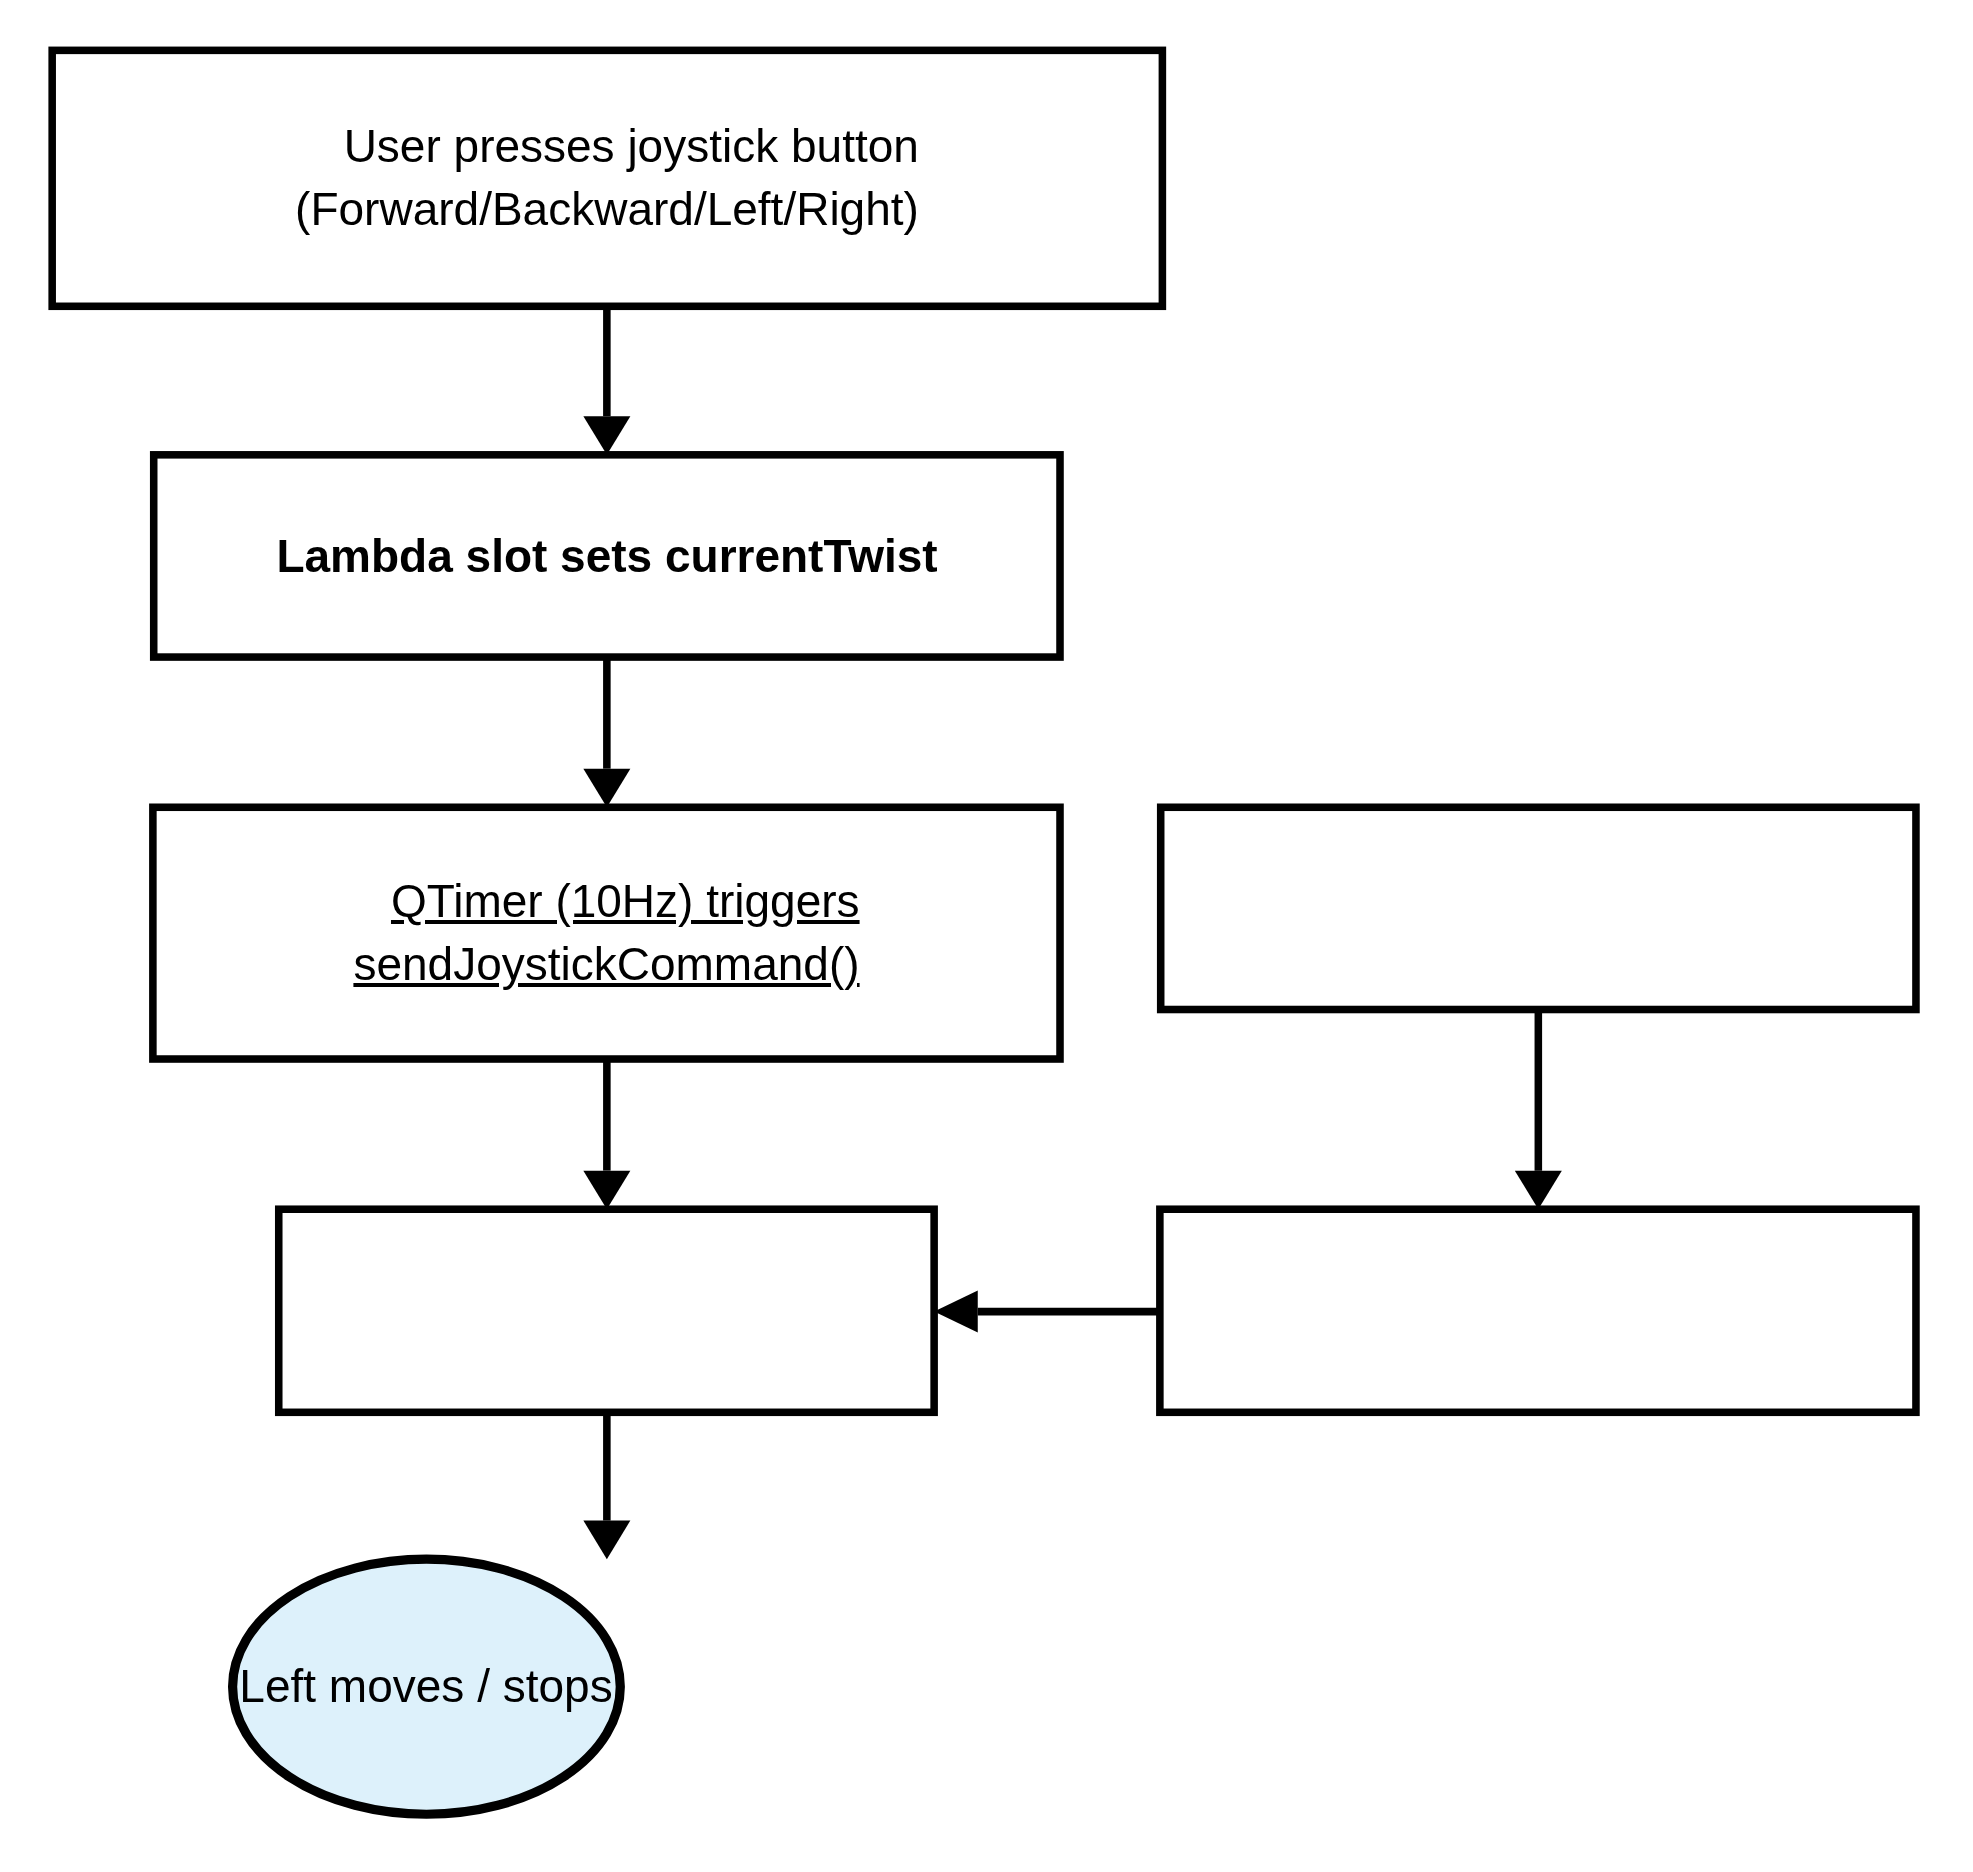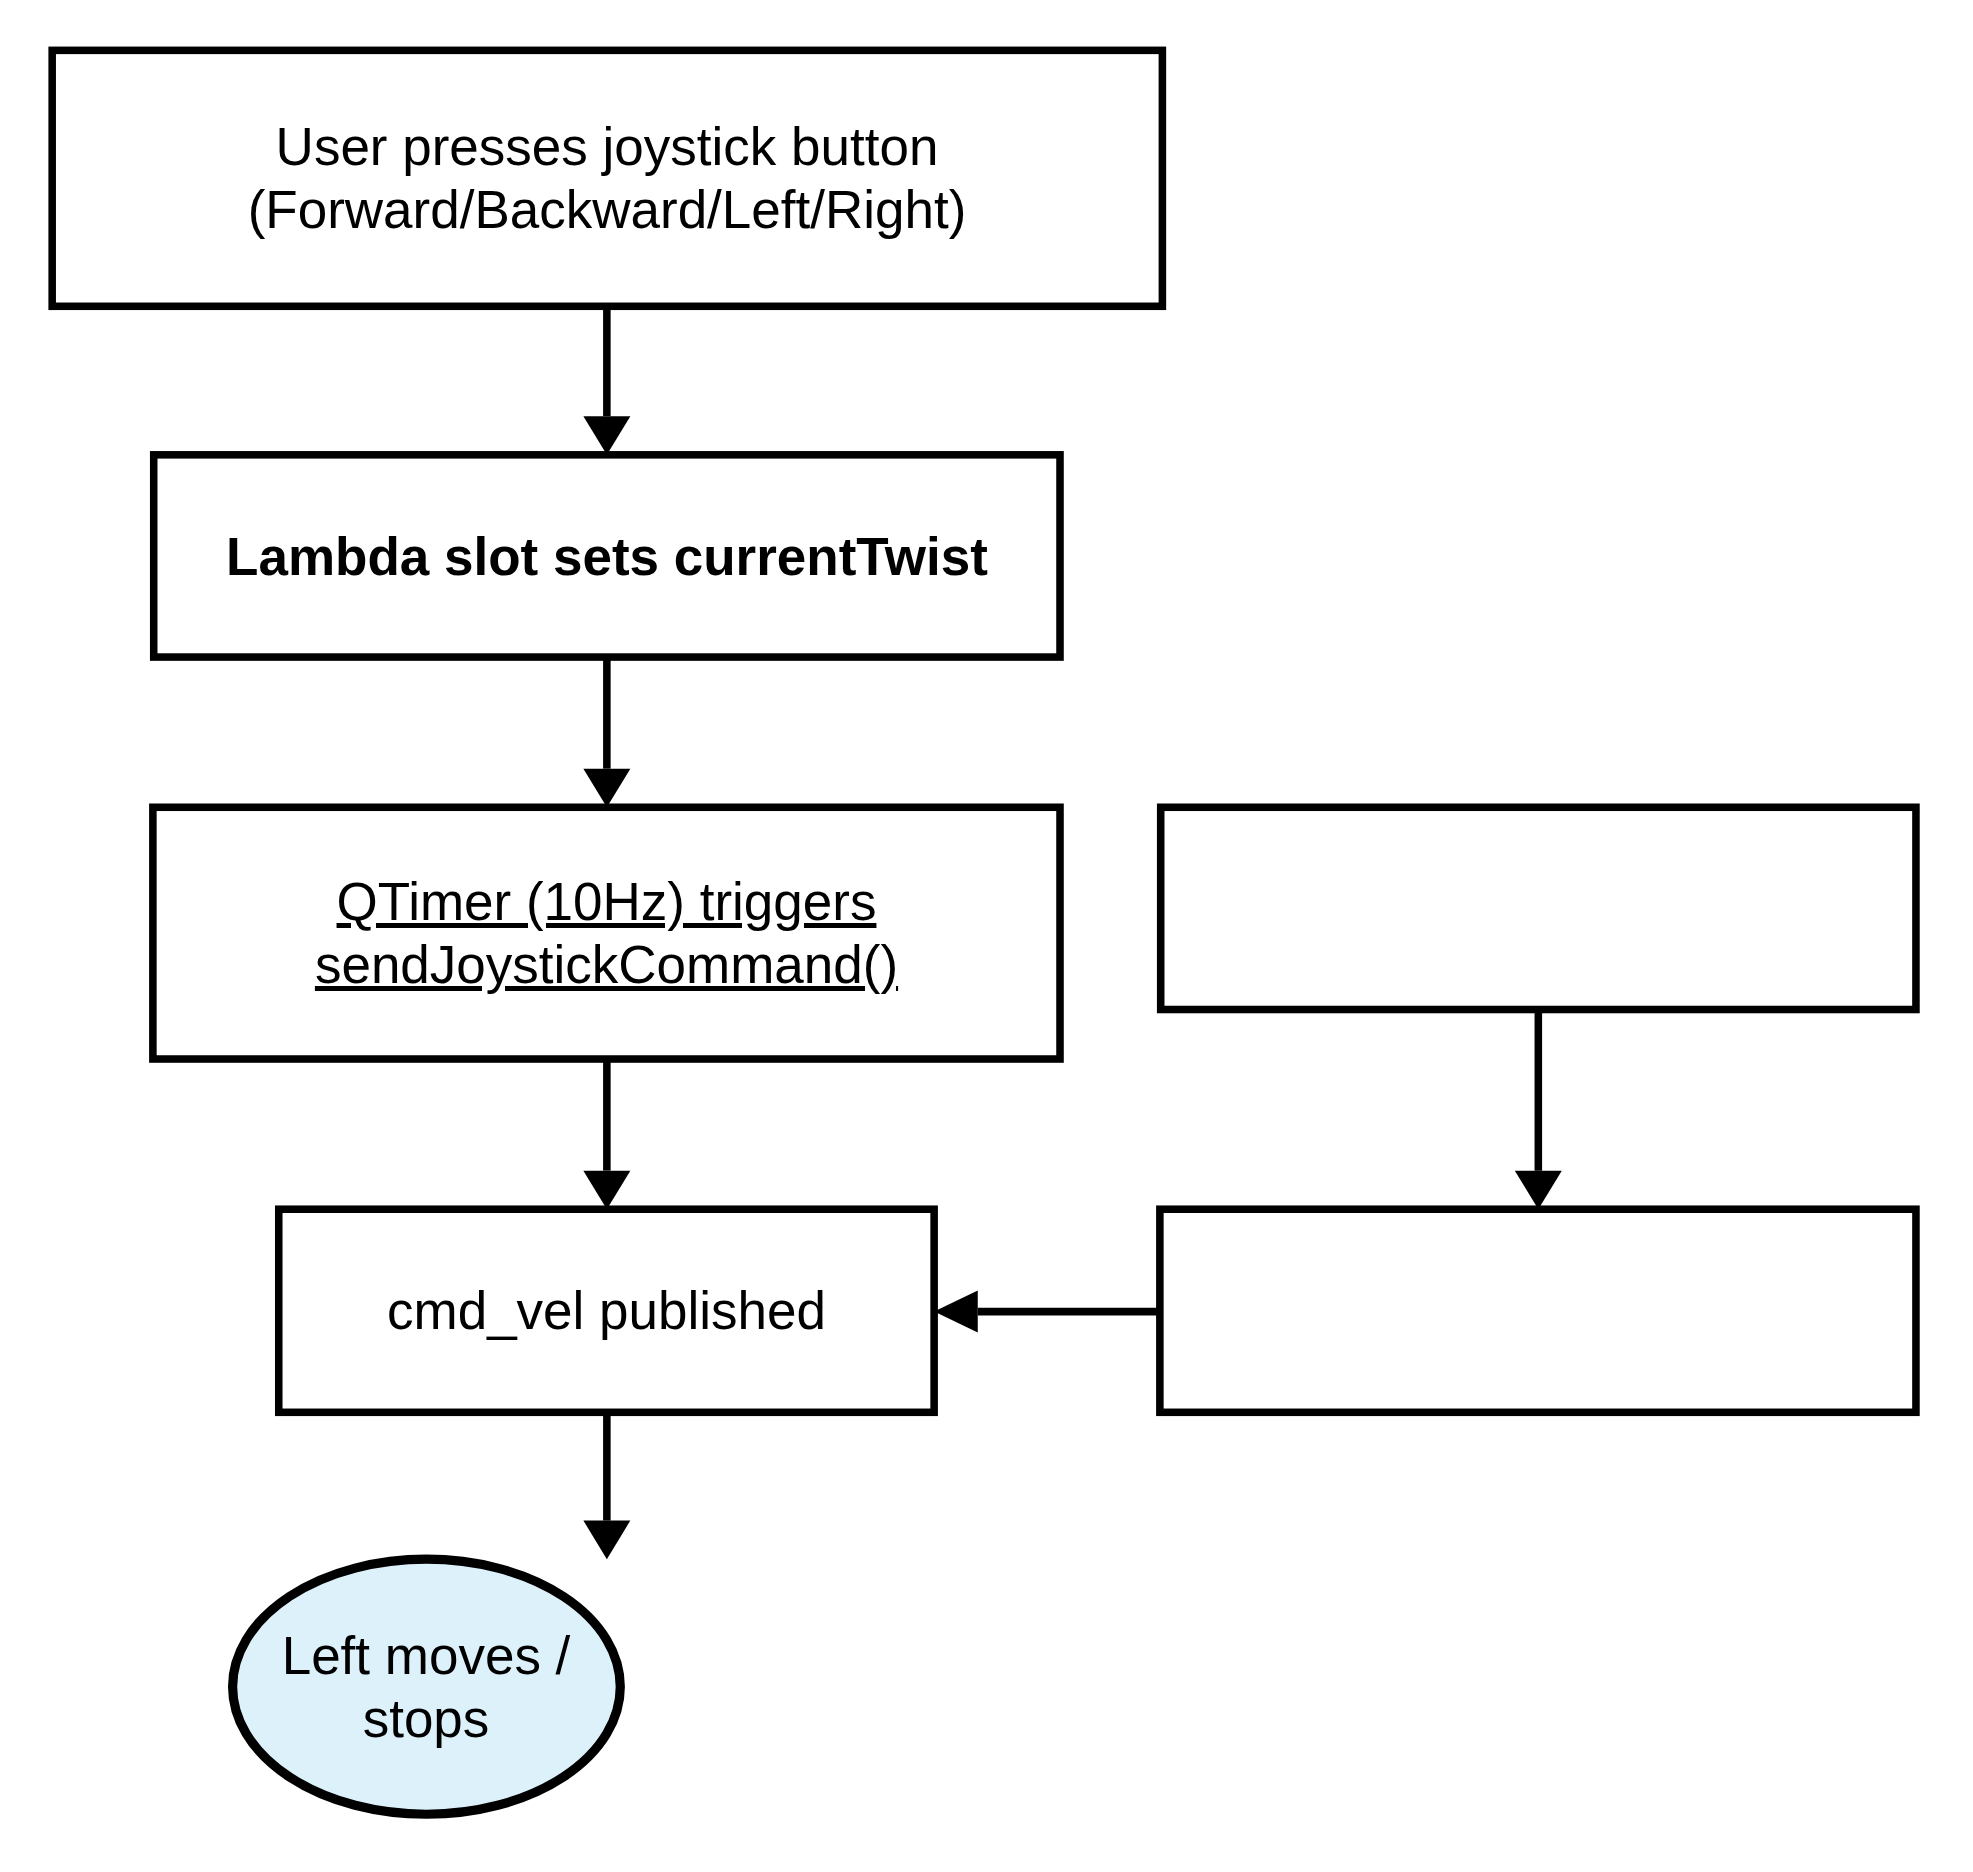--- a/index.html
+++ b/index.html
@@ -22,23 +22,23 @@
     left: 0;
     top: 0;
     width: 1974px;
     height: 1873px;
   }
   .node-label {
     position: absolute;
     display: flex;
     align-items: center;
     justify-content: center;
-    text-align: center;
+    text-align: right;
     color: #000000;
-    font-size: 53px;
+    font-size: 46px;
     line-height: 63px;
     letter-spacing: 0px;
     white-space: pre-line;
     pointer-events: none;
   }
 </style>
 </head>
 <body>
 
 <div id="canvas">
@@ -97,19 +97,18 @@
 
   <div class="node-label" style="left:52px;  top:50px;   width:1110px; height:256px;">User presses joystick button
 (Forward/Backward/Left/Right)</div>
 
   <div class="node-label" style="left:154px; top:455px;  width:906px; height:202px;font-weight:bold;">Lambda slot sets currentTwist</div>
 
   <div class="node-label" style="left:153px; top:807px;  width:907px; height:252px;text-decoration:underline;">QTimer (10Hz) triggers
 sendJoystickCommand()</div>
 
 
-  <div class="node-label" style="left:279px; top:1209px; width:655px;  height:203px;">cmd_vel published</div>
 
 
   <div class="node-label" style="left:232px; top:1559px; width:388px;  height:255px;">Left moves / stops</div>
 
 </div>
 
 
 </body></html>

